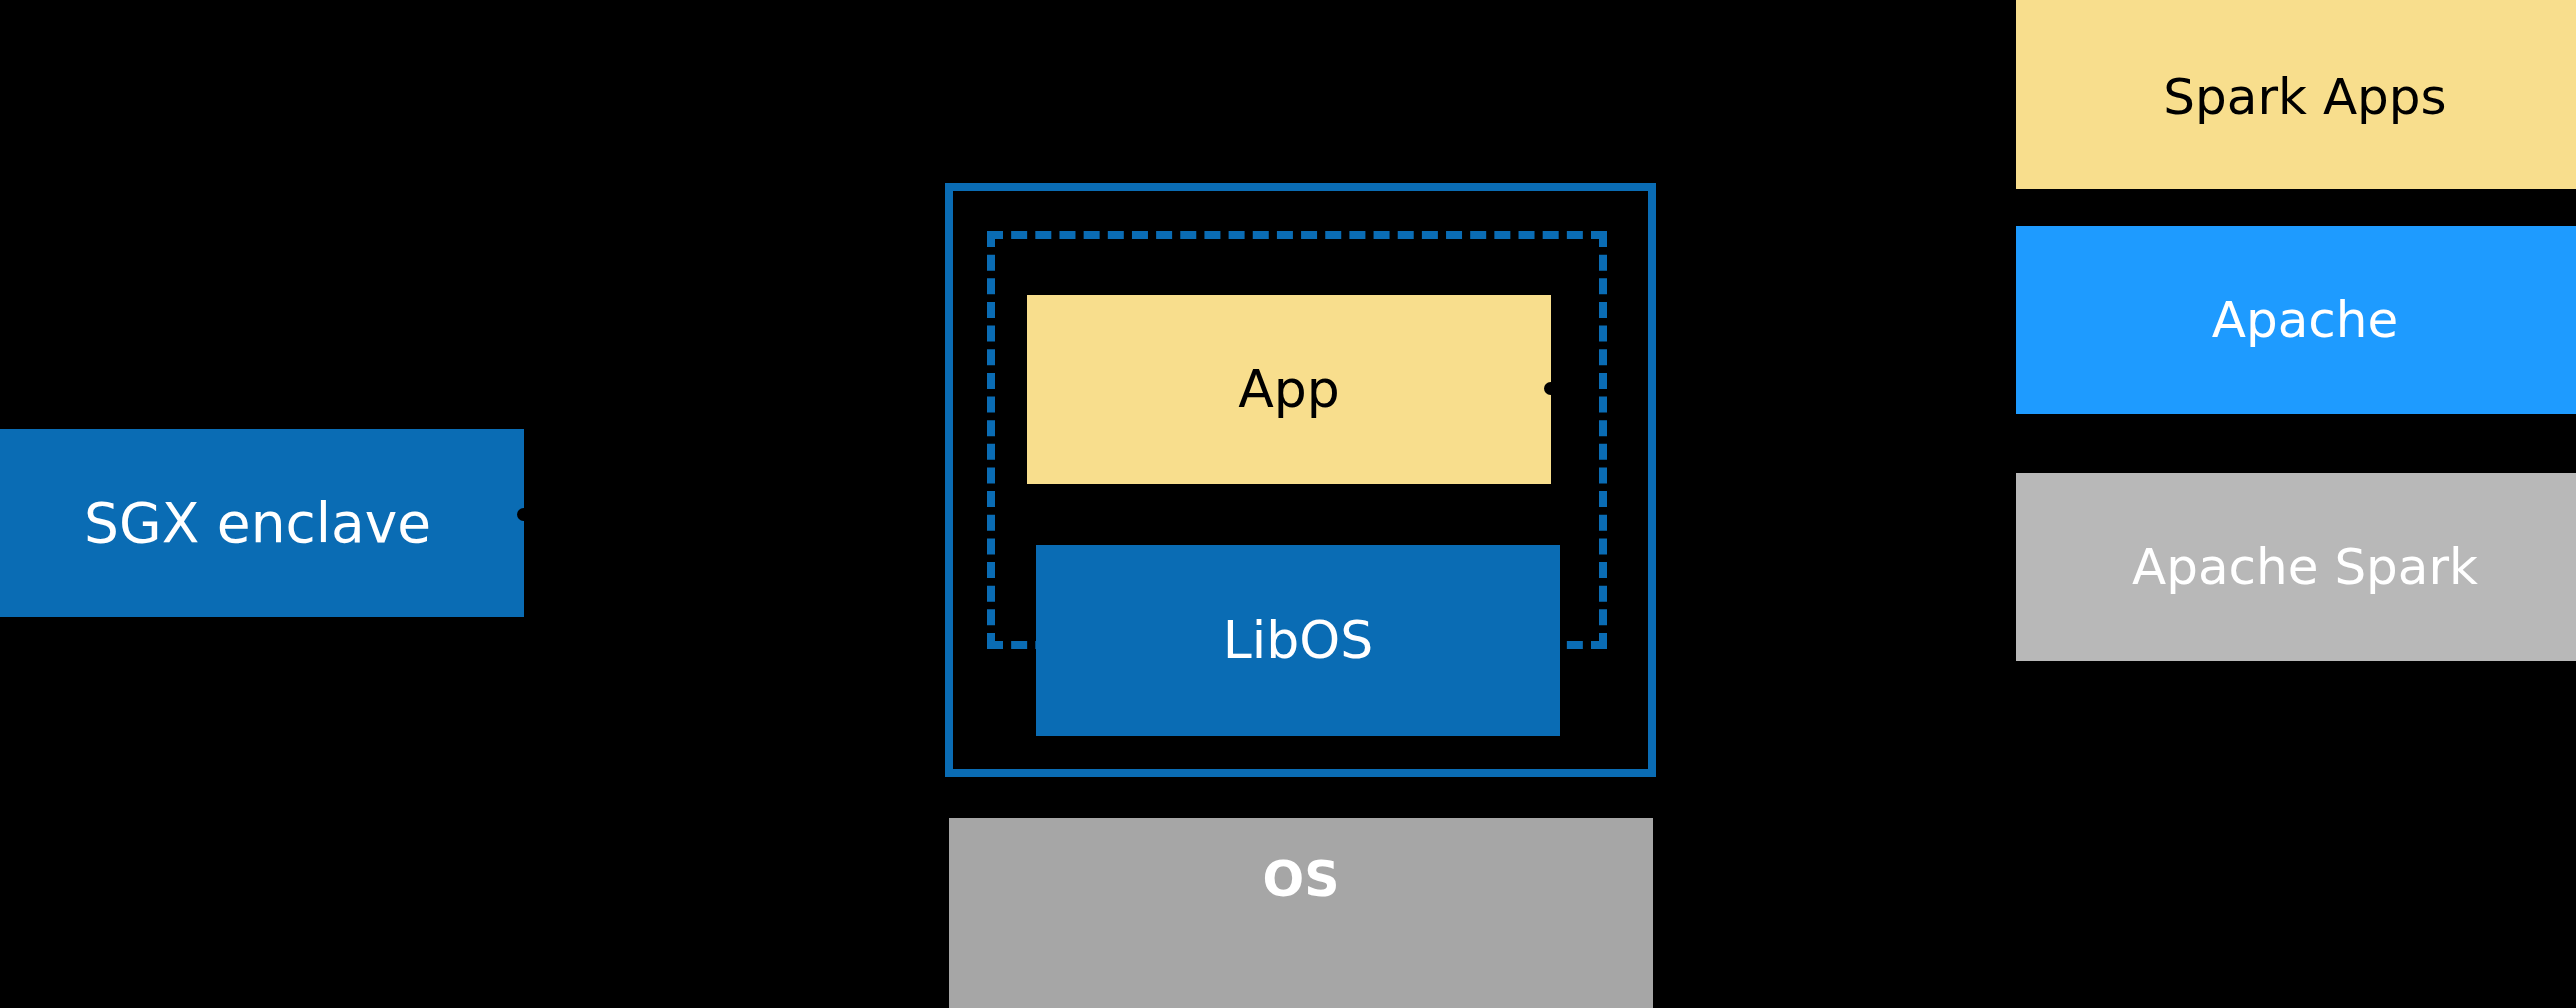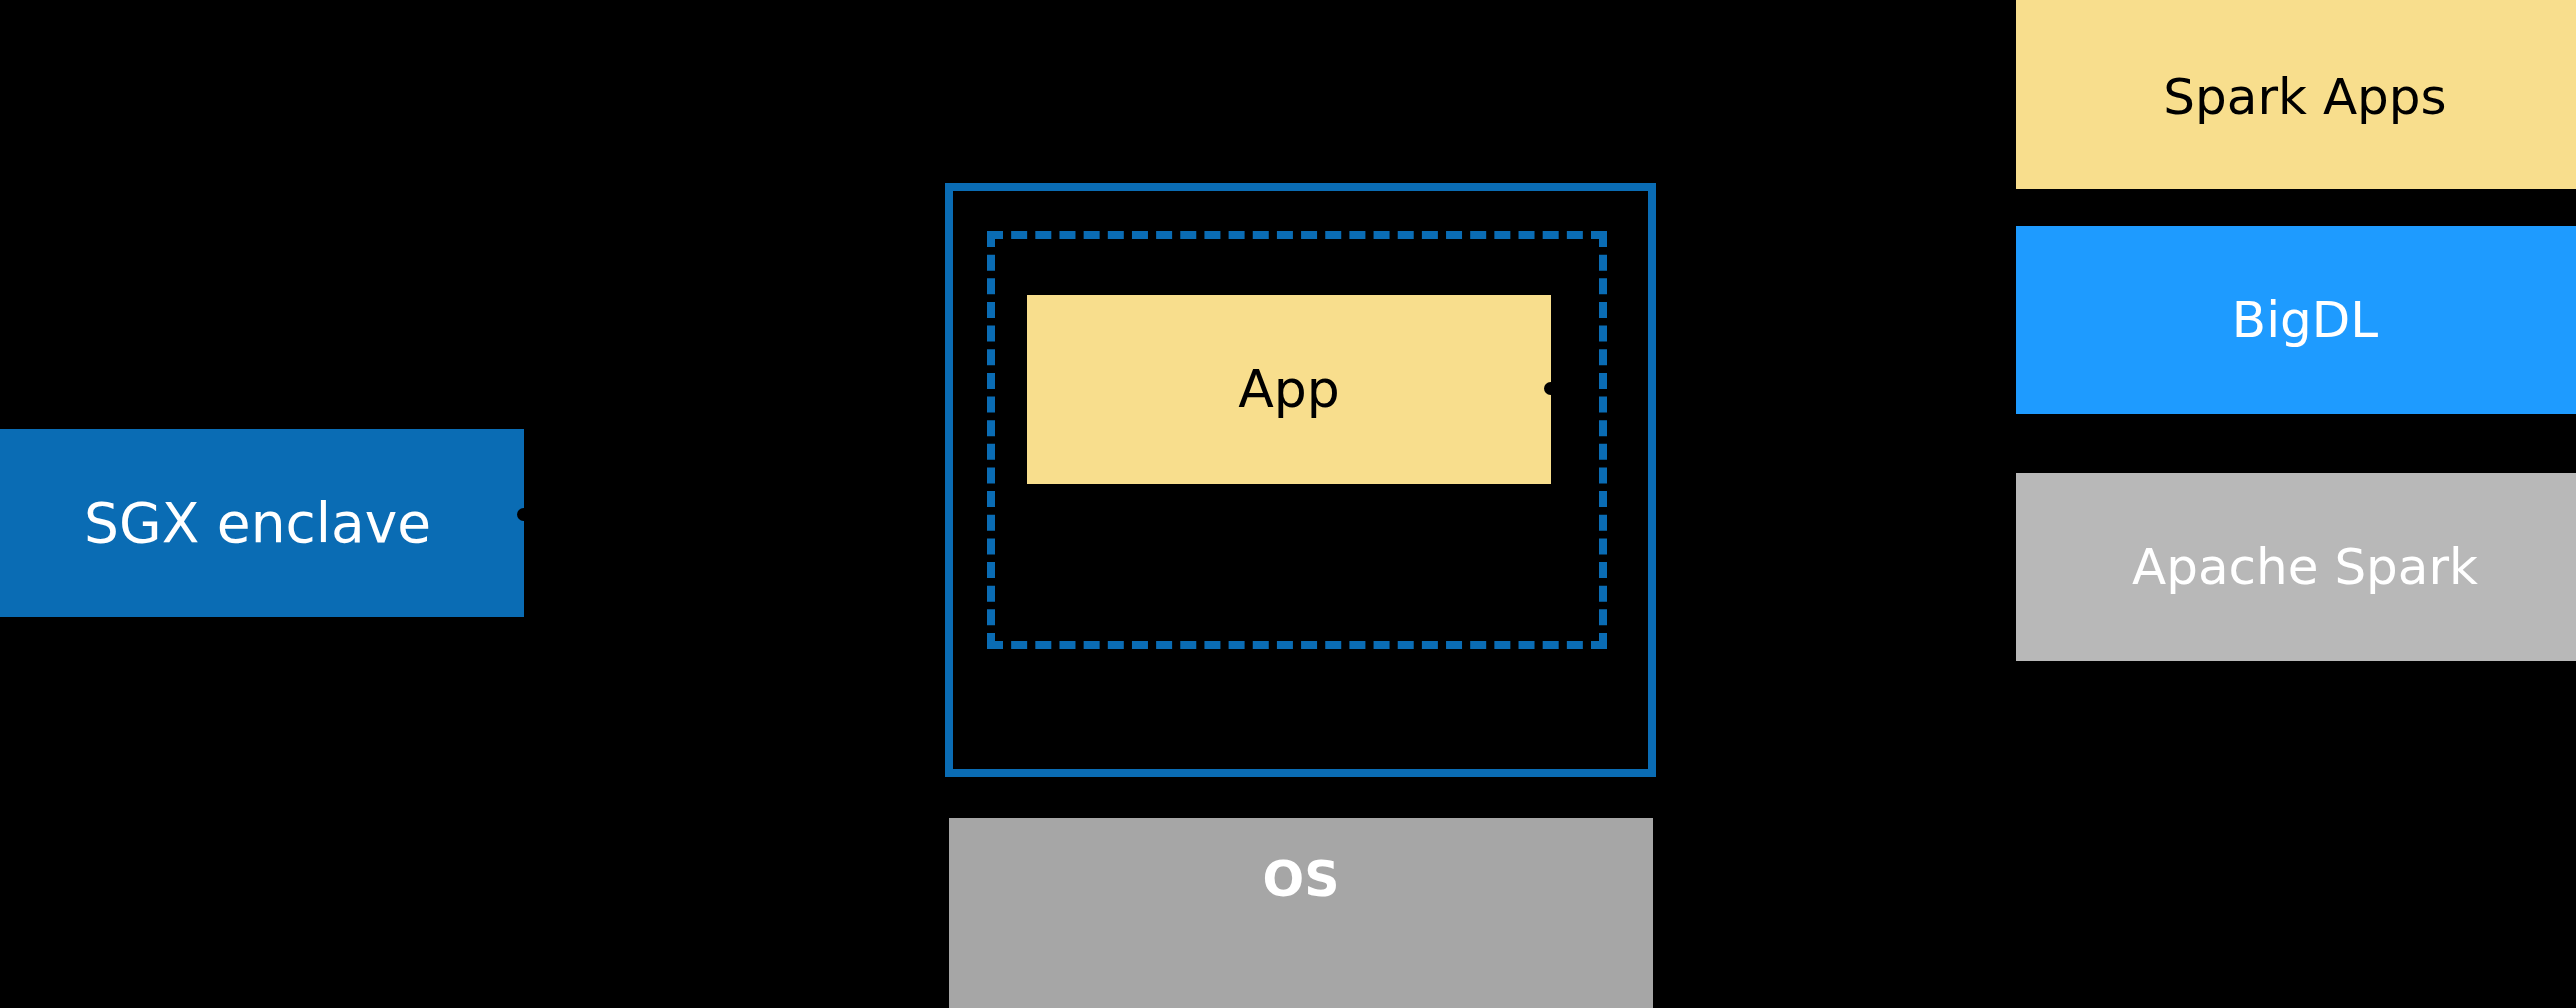--- a/index.html
+++ b/index.html
@@ -161,31 +161,34 @@
 
   <div class="box" id="enclave-frame-solid"></div>
 
   <div class="box" id="enclave-frame-dashed"></div>
 
   <div class="box" id="app-box">
     <span>App</span>
   </div>
   <div class="endpoint-dot" id="app-connector-dot"></div>
 
+  <div class="box" id="libos-box">
+    <span>LibOS</span>
+  </div>
 
   <div class="box" id="os-box">
     <span>OS</span>
   </div>
 
   <div class="box" id="user-apps-box">
     <span>Spark Apps</span>
   </div>
 
   <div class="box" id="bigdl-box">
-    <span>BigDL</span>
+    <span>Apache</span>
   </div>
 
   <div class="box" id="apache-spark-box">
     <span>Apache Spark</span>
   </div>
 
 </div>
 
 
 </body></html>

